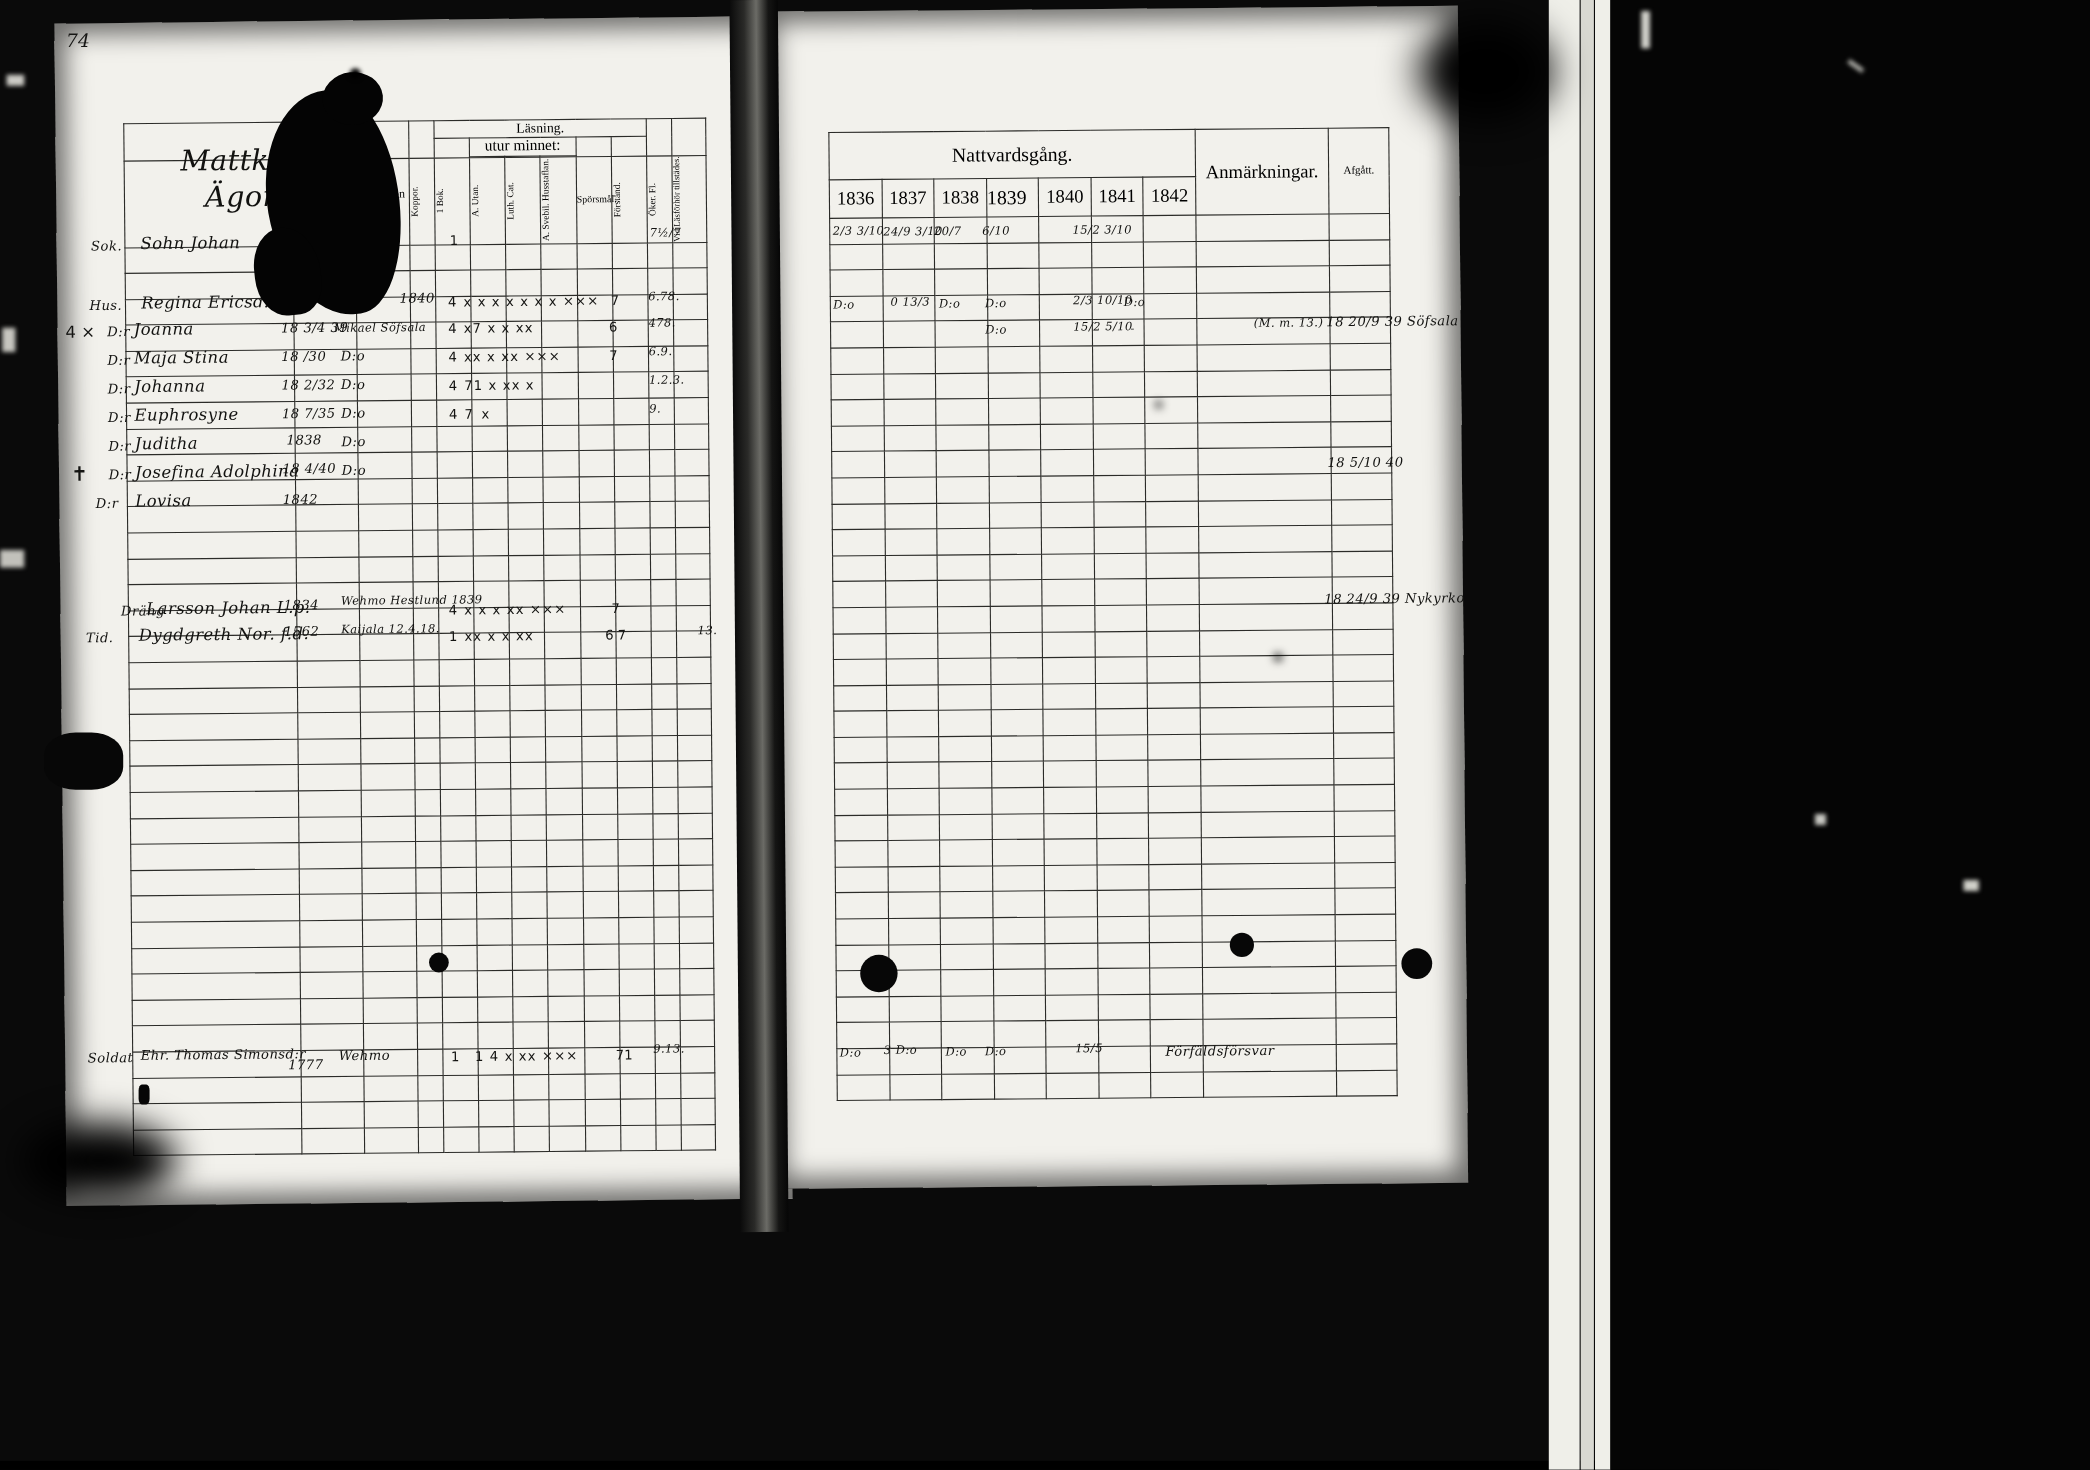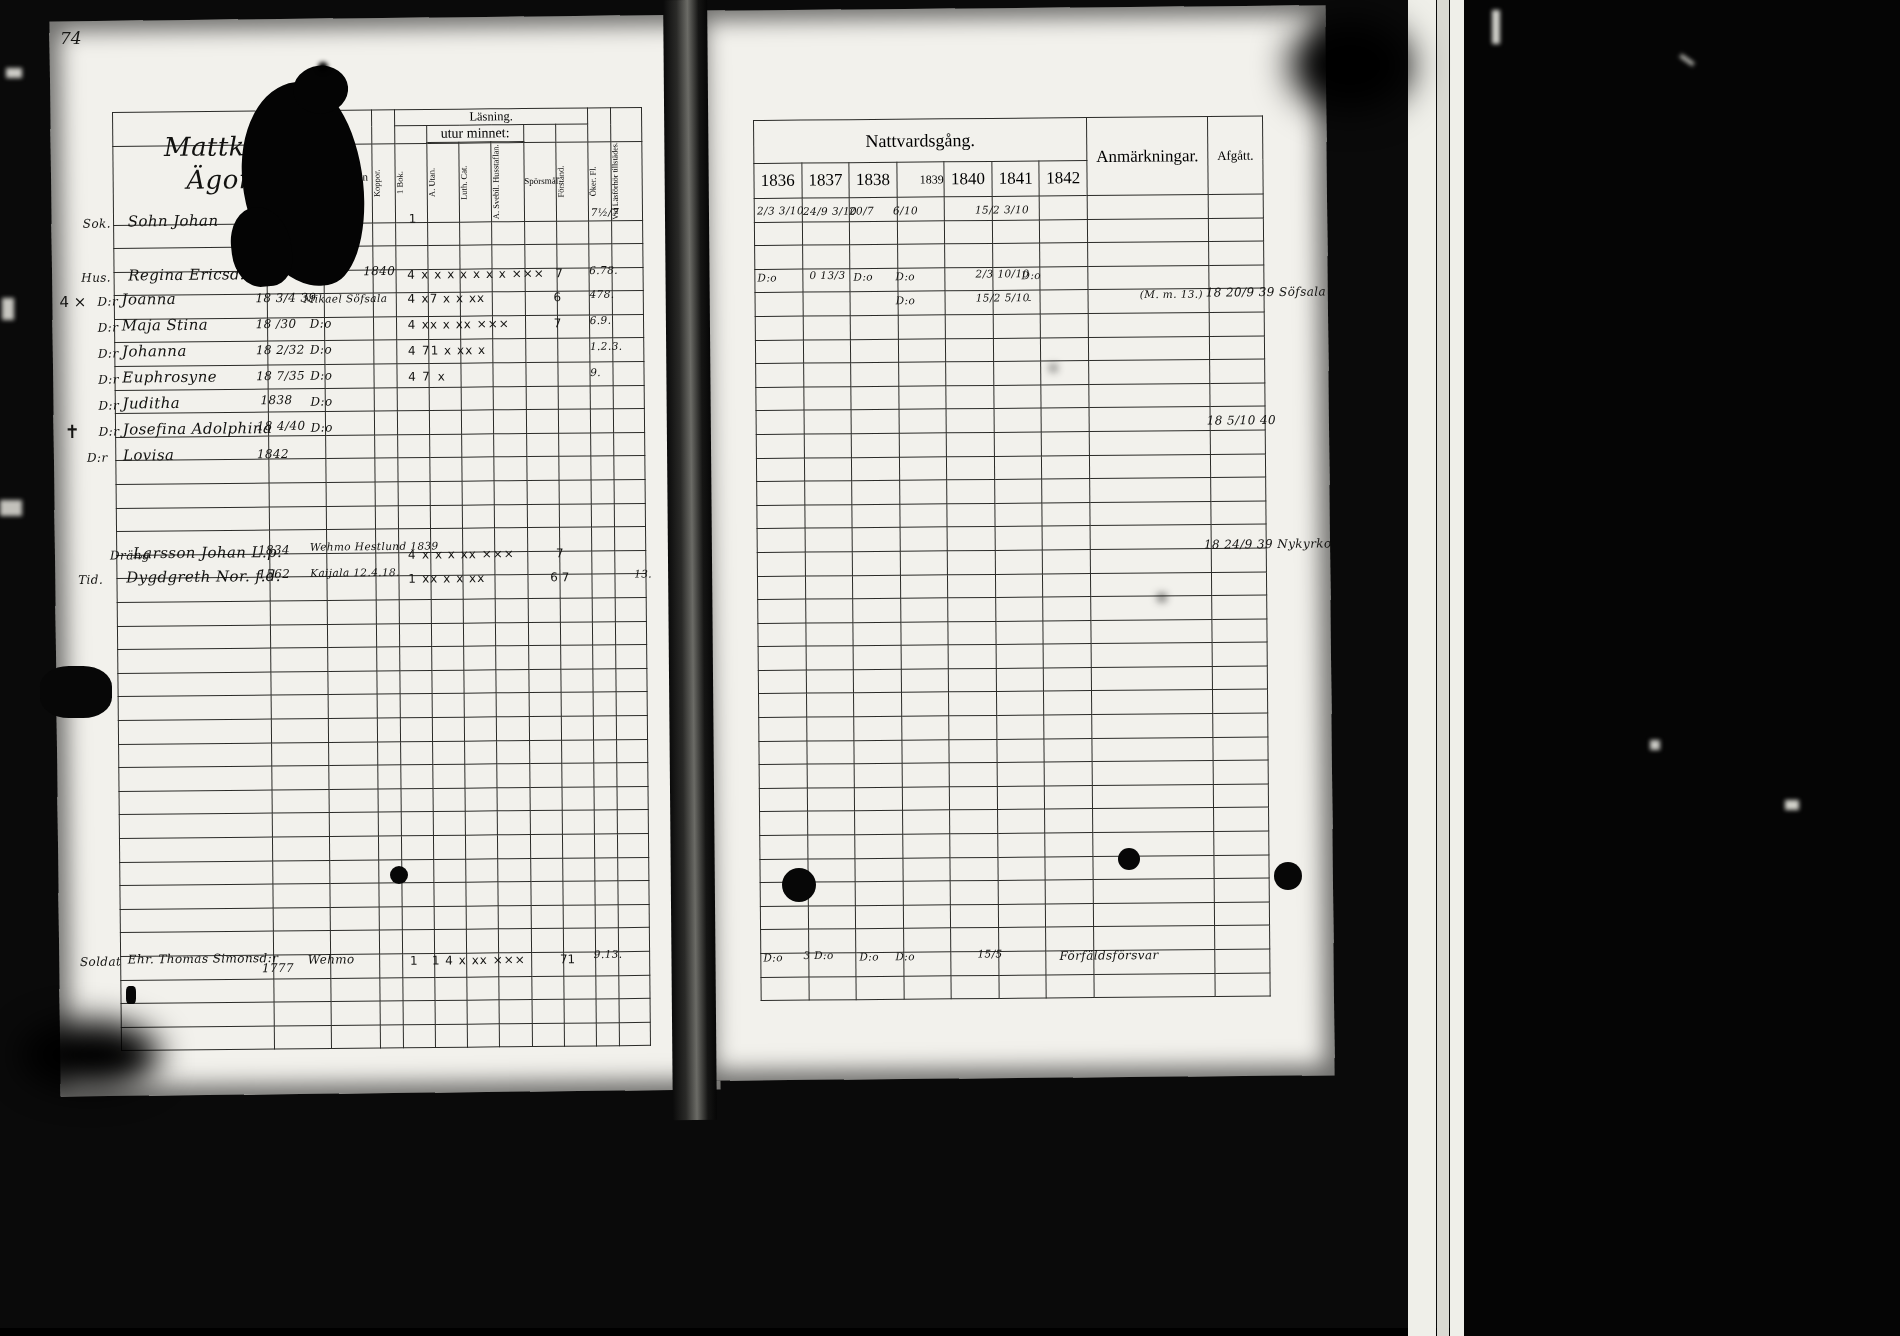--- a/index.html
+++ b/index.html
@@ -723,27 +723,27 @@
 
   <div id="blot"></div>
   <div class="smudge" style="left:318px;top:62px;width:10px;height:10px;filter:blur(2px);"></div>
 
   <div style="position:absolute;left:753px;top:120px;transform:rotate(-0.5deg);">
     <table class="tbl" style="width:510px;">
       <tbody>
           <tr>
         <td colspan="7" style="height:42px;text-align:center;font-size:18px;">Nattvardsgång.</td>
         <td rowspan="2" style="width:120px;text-align:center;font-size:17px;">Anmärkningar.</td>
-        <td rowspan="2" style="width:54px;text-align:center;font-size:13px;">Afgått.</td>
+        <td rowspan="2" style="width:54px;text-align:center;font-size:10px;">Afgått.</td>
       </tr>
       <tr>
         <td style="width:44px;height:34px;text-align:center;font-size:17px;">1836</td>
         <td style="width:44px;text-align:center;font-size:17px;">1837</td>
         <td style="width:44px;text-align:center;font-size:17px;">1838</td>
-        <td style="width:44px;text-align:right;font-size:12px;">1839</td>
+        <td style="width:44px;text-align:left;font-size:18px;">1839</td>
         <td style="width:42px;text-align:center;font-size:17px;">1840</td>
         <td style="width:44px;text-align:center;font-size:17px;">1841</td>
         <td style="width:44px;text-align:center;font-size:17px;">1842</td>
       </tr>
       <tr class="rowline">
             <td></td>
             <td></td>
             <td></td>
             <td></td>
             <td></td>

